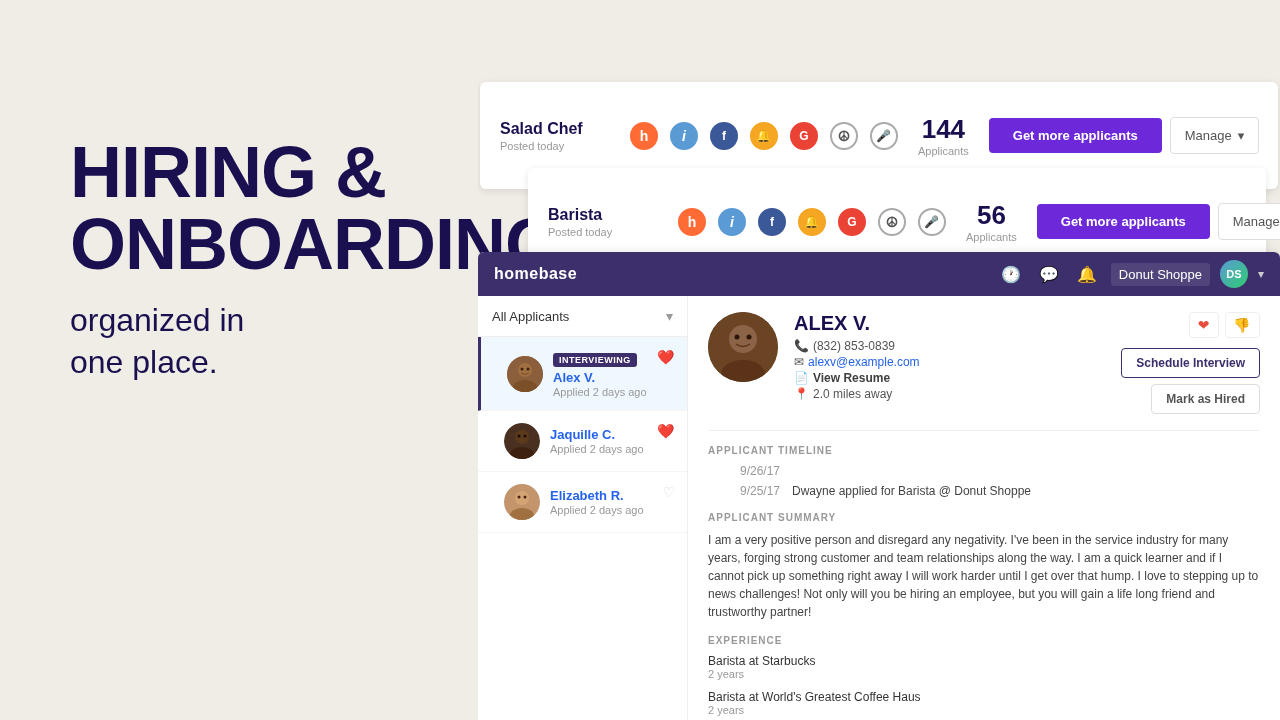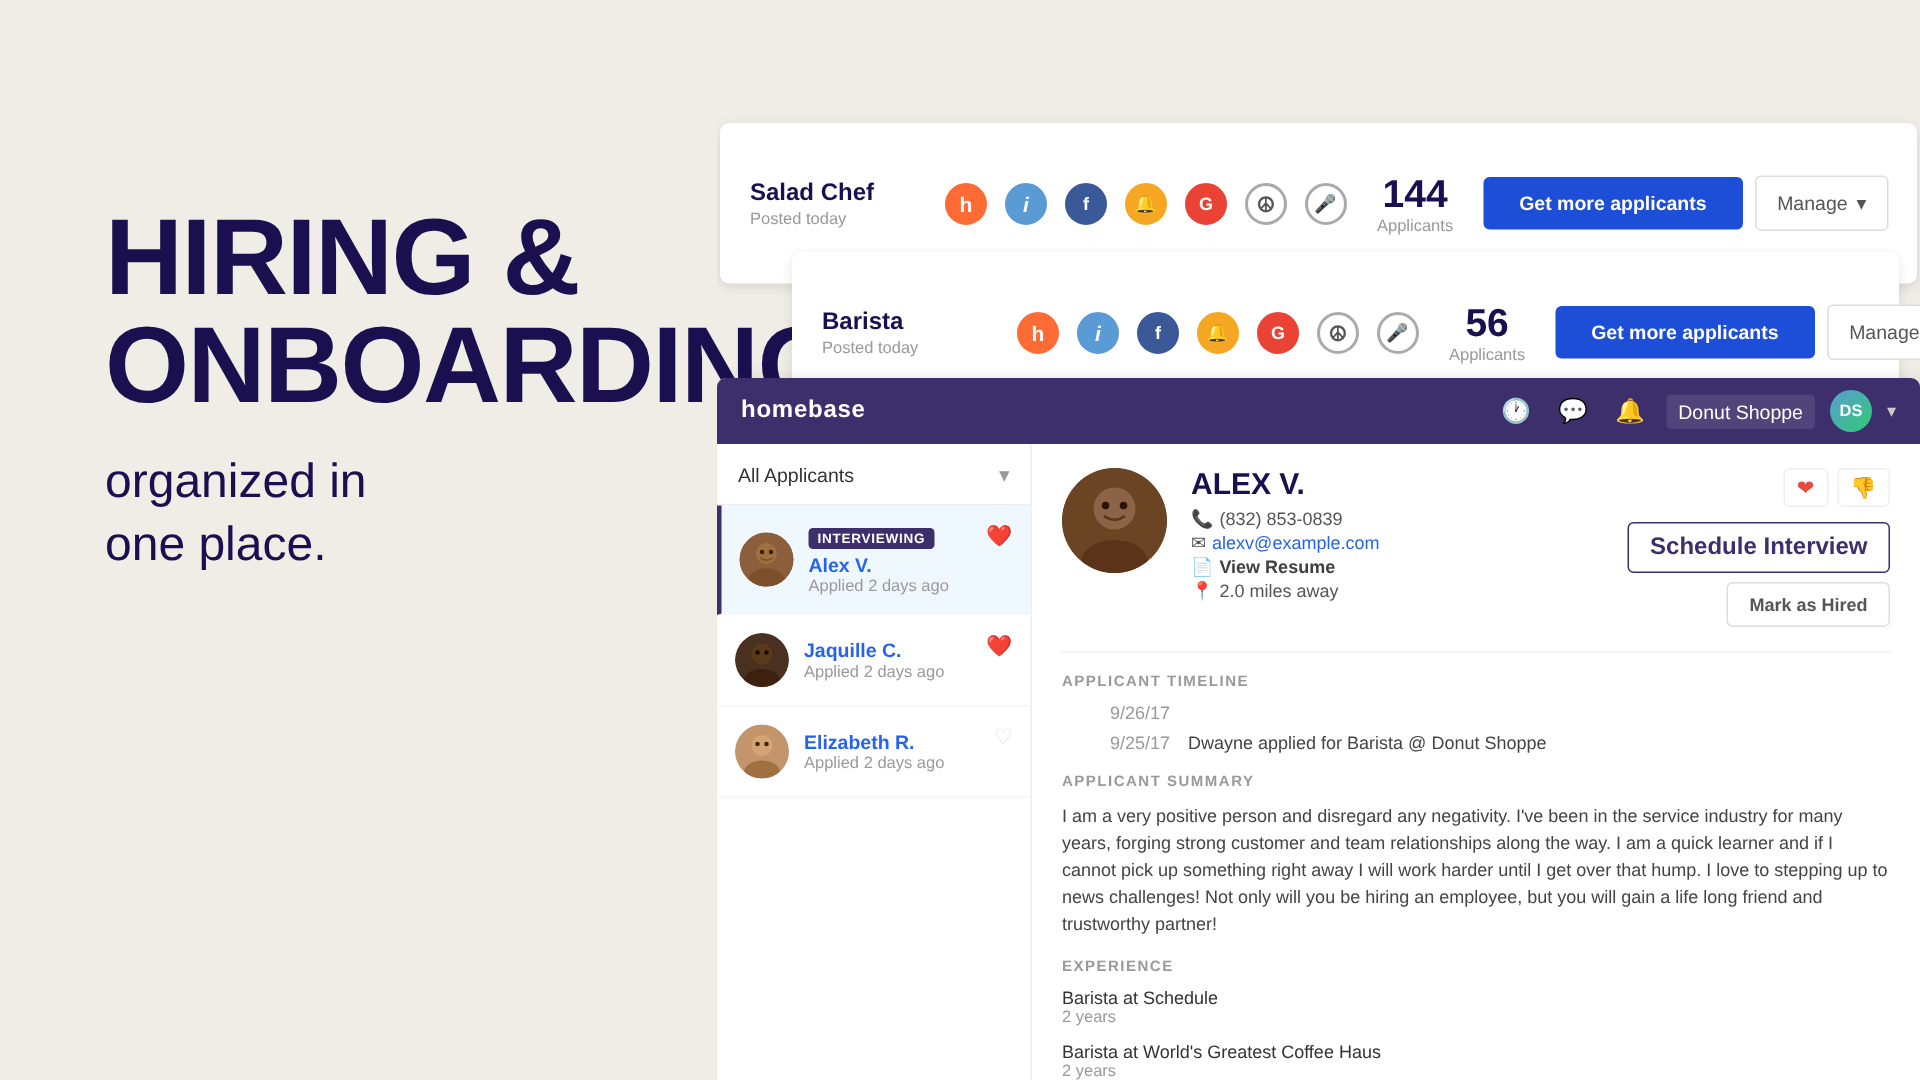--- a/index.html
+++ b/index.html
@@ -130,21 +130,21 @@
       font-weight: 700;
       color: #1a1050;
     }
 
     .count-label {
       font-size: 11px;
       color: #999;
     }
 
     .btn-green {
-      background: #1d4ed8;
+      background: #6d28d9;
       color: #fff;
       border: none;
       border-radius: 4px;
       padding: 10px 24px;
       font-size: 13px;
       font-weight: 600;
       cursor: pointer;
       white-space: nowrap;
     }
 
@@ -246,21 +246,21 @@
       border-bottom: 1px solid #eee;
     }
 
     .all-applicants-title {
       font-size: 13px;
       font-weight: 400;
       color: #333;
     }
 
     .applicant-item {
-      padding: 12px 12px;
+      padding: 12px 26px;
       display: flex;
       align-items: center;
       gap: 10px;
       border-bottom: 1px solid #f5f5f5;
       cursor: pointer;
       position: relative;
     }
 
     .applicant-item.active {
       background: #f0f8ff;
@@ -398,21 +398,21 @@
       font-size: 14px;
       color: #999;
     }
 
     .btn-schedule {
       background: #fff;
       border: 1px solid #3d2f6b;
       color: #3d2f6b;
       border-radius: 4px;
       padding: 7px 14px;
-      font-size: 16px;
+      font-size: 12px;
       font-weight: 600;
       cursor: pointer;
     }
 
     .btn-hired {
       background: #fff;
       border: 1px solid #ddd;
       color: #555;
       border-radius: 4px;
       padding: 7px 14px;
@@ -675,21 +675,21 @@
             <span class="timeline-date">9/25/17</span>
             <span class="timeline-text">Dwayne applied for Barista @ Donut Shoppe</span>
           </div>
         </div>
 
         <div class="section-title">APPLICANT SUMMARY</div>
         <div class="summary-text">I am a very positive person and disregard any negativity. I've been in the service industry for many years, forging strong customer and team relationships along the way. I am a quick learner and if I cannot pick up something right away I will work harder until I get over that hump. I love to stepping up to news challenges! Not only will you be hiring an employee, but you will gain a life long friend and trustworthy partner!</div>
 
         <div class="section-title">EXPERIENCE</div>
         <div class="experience-entry">
-          <div class="exp-title">Barista at Schedule</div>
+          <div class="exp-title">Barista at Starbucks</div>
           <div class="exp-duration">2 years</div>
         </div>
         <div class="experience-entry">
           <div class="exp-title">Barista at World's Greatest Coffee Haus</div>
           <div class="exp-duration">2 years</div>
         </div>
 
       </div>
     </div>
   </div>

